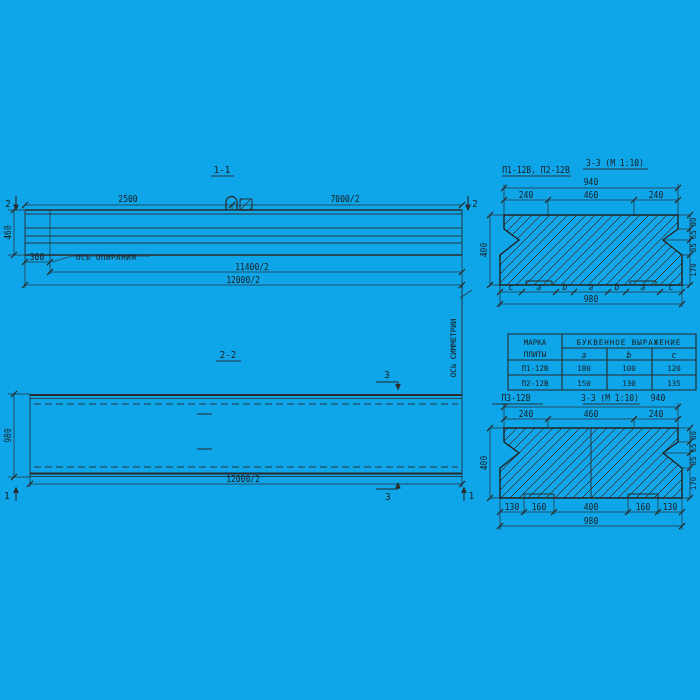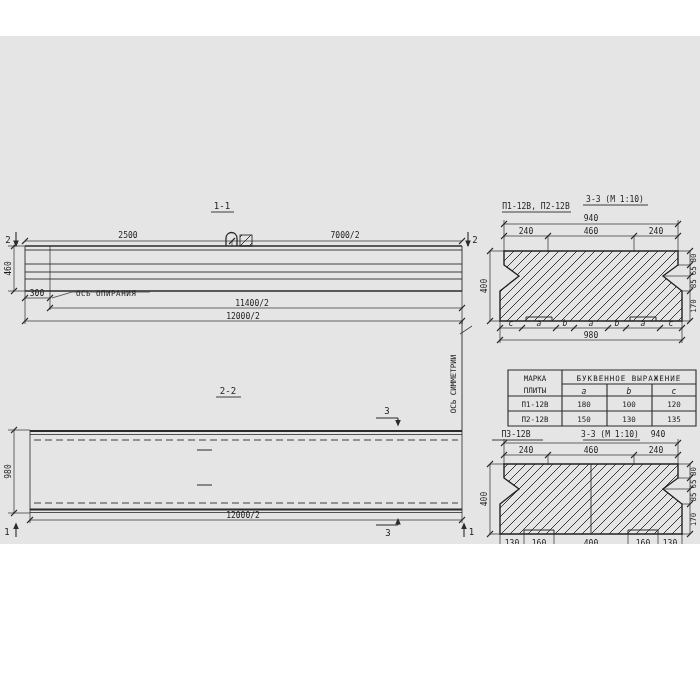--- a/index.html
+++ b/index.html
@@ -1,16 +1,16 @@
 <!DOCTYPE html>
 <html><head>
 <meta charset="utf-8">
 <style>
   html,body{margin:0;padding:0;background:#ffffff;}
-  .page{position:relative;width:700px;height:508px;background:#e5e5e5;overflow:hidden;margin-top:36px;}
+  .page{position:relative;width:700px;height:700px;background:#0ea5e9;overflow:hidden;}
   svg{position:absolute;left:0;top:0;}
   .txt{font-family:"DejaVu Sans Mono",monospace;fill:#1c1c1c;}
   .t8{font-size:8px;}
   .t9{font-size:9px;}
   .t7{font-size:7.5px;}
   .it{font-style:italic;font-size:8px;}
   .mid{text-anchor:middle;}
   .ln{stroke:#2b2b2b;fill:none;}
 </style>
 </head>

